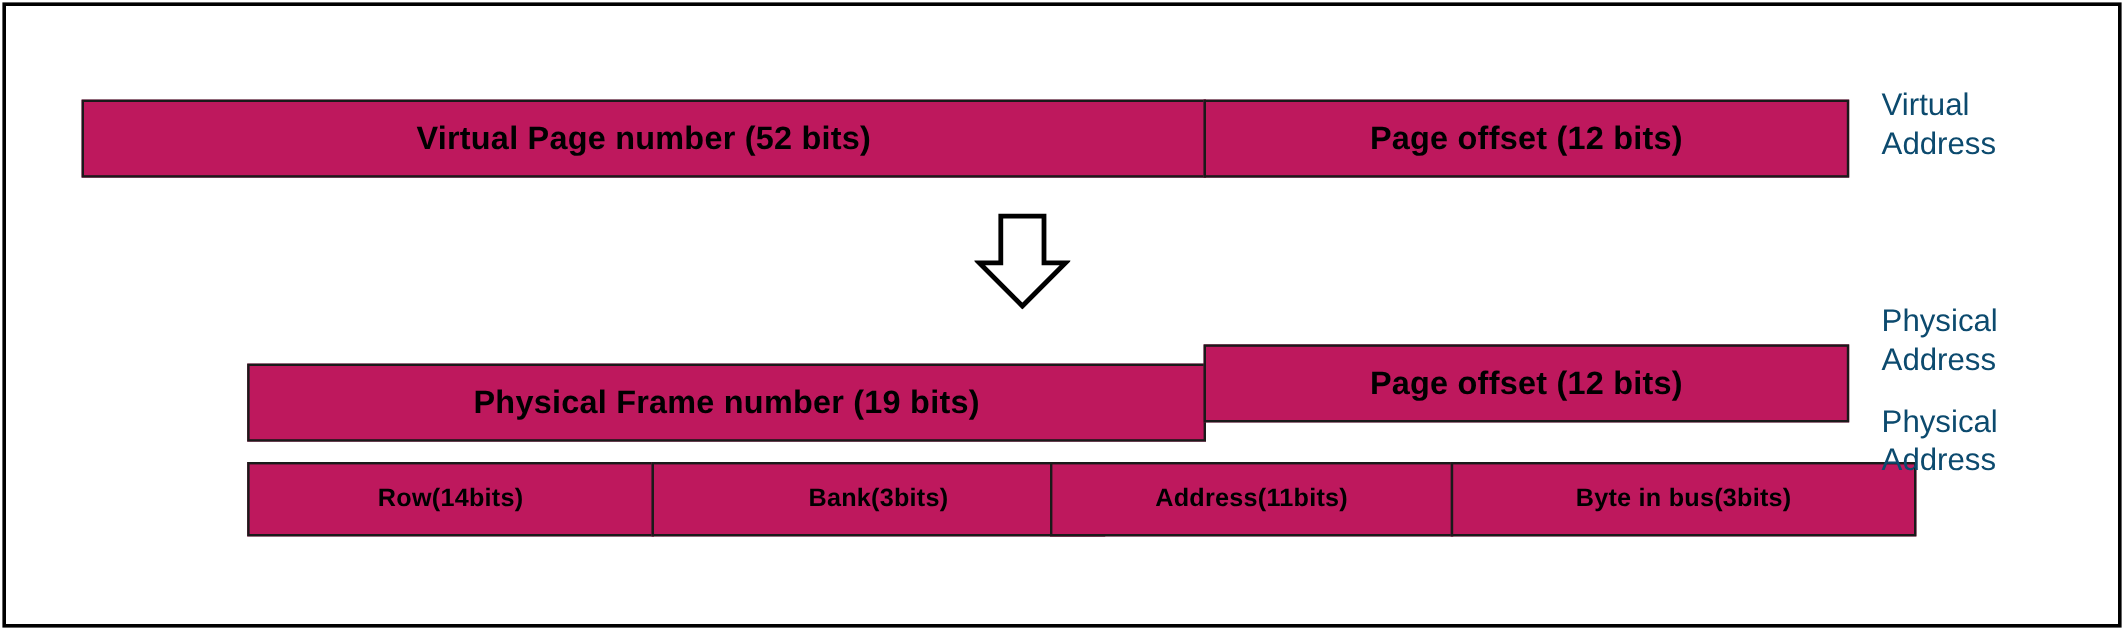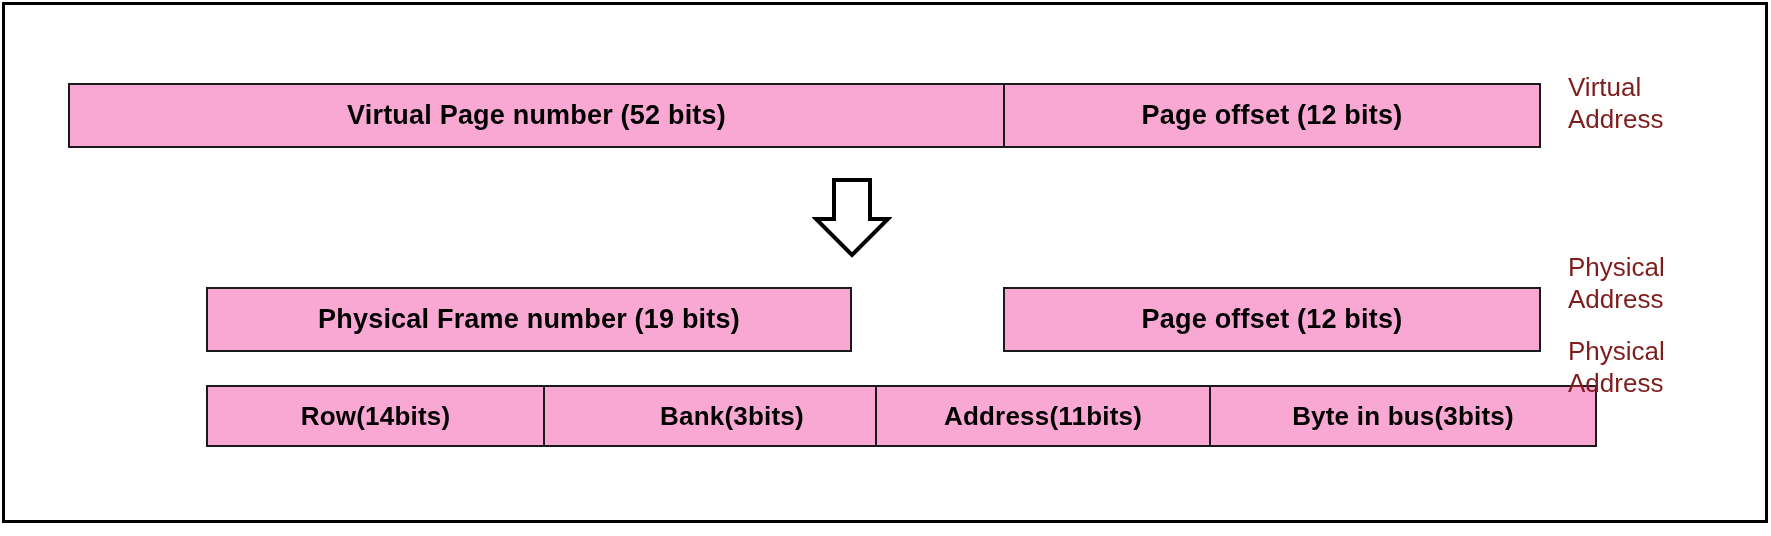--- a/index.html
+++ b/index.html
@@ -24,21 +24,21 @@
     top: 2px;
     width: 1766px;
     height: 521px;
     border: 3px solid #000000;
     box-sizing: border-box;
   }
   .field-box {
     position: absolute;
     box-sizing: border-box;
     border: 2px solid #1a1a1a;
-    background: #f9a8d4;
+    background: #be185d;
     display: flex;
     align-items: center;
     justify-content: center;
   }
   .field-label {
     font-weight: bold;
     color: #000000;
     white-space: nowrap;
     letter-spacing: 0.2px;
   }
@@ -62,48 +62,48 @@
 
   
   #row2 {
     position: absolute;
     left: 206px;
     top: 287px;
     width: 1335px;
     height: 65px;
   }
   #row2-pfn {
-    left: 0px; top: 0px;
-    width: 646px; height: 65px;
+    left: 0px; top: 16px;
+    width: 799px; height: 65px;
   }
   #row2-offset {
     left: 797px; top: 0px;
     width: 538px; height: 65px;
   }
   #row2 .field-label { font-size: 27px; }
 
   
   #row3 {
     position: absolute;
     left: 206px;
     top: 385px;
     width: 1335px;
     height: 62px;
   }
   #row3 .field-box { top: 0px; height: 62px; }
   #row3-row    { left: 0px;    width: 339px; }
   #row3-bank   { left: 337px;  width: 378px; }
   #row3-column { left: 669px;  width: 336px; }
   #row3-byte   { left: 1003px; width: 388px; }
-  #row3 .field-label { font-size: 26px; }
+  #row3 .field-label { font-size: 21px; }
 
   
   .side-label {
     position: absolute;
-    color: #7f1d1d;
+    color: #0c4a6e;
     font-size: 26px;
     line-height: 1.22;
     font-weight: normal;
     white-space: nowrap;
   }
   #label-virtual  { left: 1568px; top: 72px; }
   #label-physical1{ left: 1568px; top: 252px; }
   #label-physical2{ left: 1568px; top: 336px; }
   .side-label span { display: block; }
 

